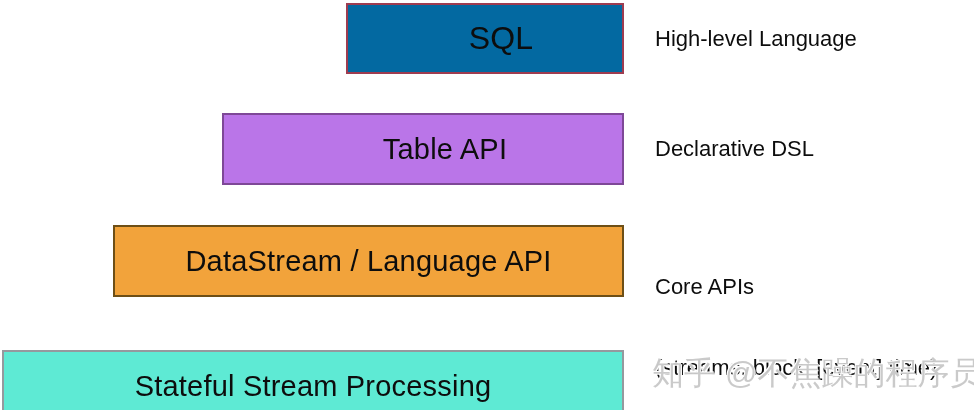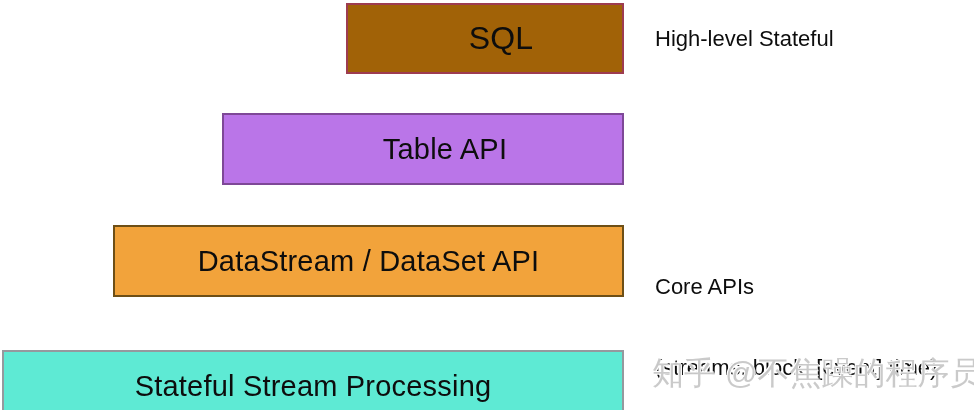--- a/index.html
+++ b/index.html
@@ -56,33 +56,36 @@
     white-space: nowrap;
     pointer-events: none;
     z-index: 5;
   }
 </style>
 </head>
 <body>
 
 <div class="canvas">
 
-  <div class="layer layer-0" style="background-color: #a16207; border-color: rgb(158, 60, 80); padding-left: 32px;">
+  <div class="layer layer-0" style="background-color: #0369a1; border-color: rgb(158, 60, 80); padding-left: 32px;">
     <span class="layer-label">SQL</span>
   </div>
   <div class="desc desc-0">
-    <span>High-level Stateful</span>
+    <span>High-level Language</span>
   </div>
 
   <div class="layer layer-1" style="background-color: rgb(186, 117, 232); border-color: rgb(126, 72, 151);">
     <span class="layer-label">Table API</span>
   </div>
+  <div class="desc desc-1">
+    <span>Declarative DSL</span>
+  </div>
 
   <div class="layer layer-2" style="background-color: rgb(242, 163, 59); border-color: rgb(110, 79, 22);">
-    <span class="layer-label">DataStream / DataSet API</span>
+    <span class="layer-label">DataStream / Language API</span>
   </div>
   <div class="desc desc-2">
     <span>Core APIs</span>
   </div>
 
   <div class="layer layer-3" style="background-color: #5eead4; border-color: rgb(149, 153, 158); margin-top: 19px;">
     <span class="layer-label">Stateful Stream Processing</span>
   </div>
   <div class="desc desc-3">
     <span>(streams, block, [event] time)</span>

